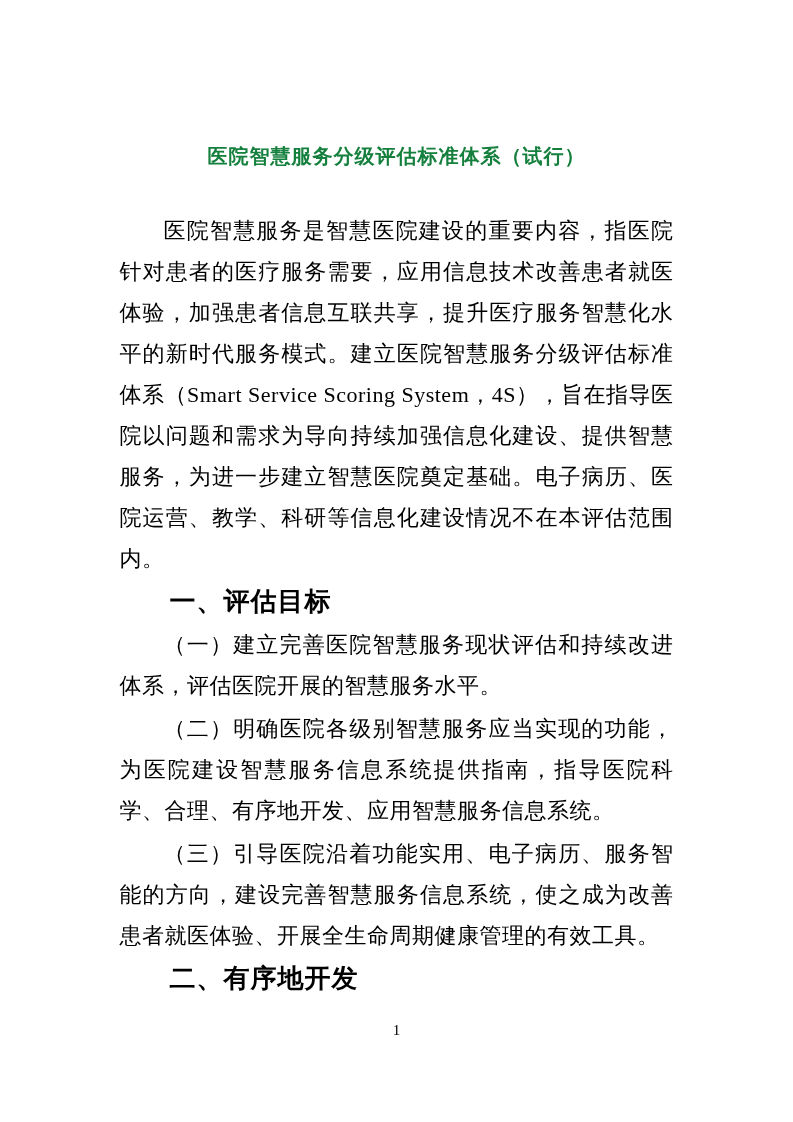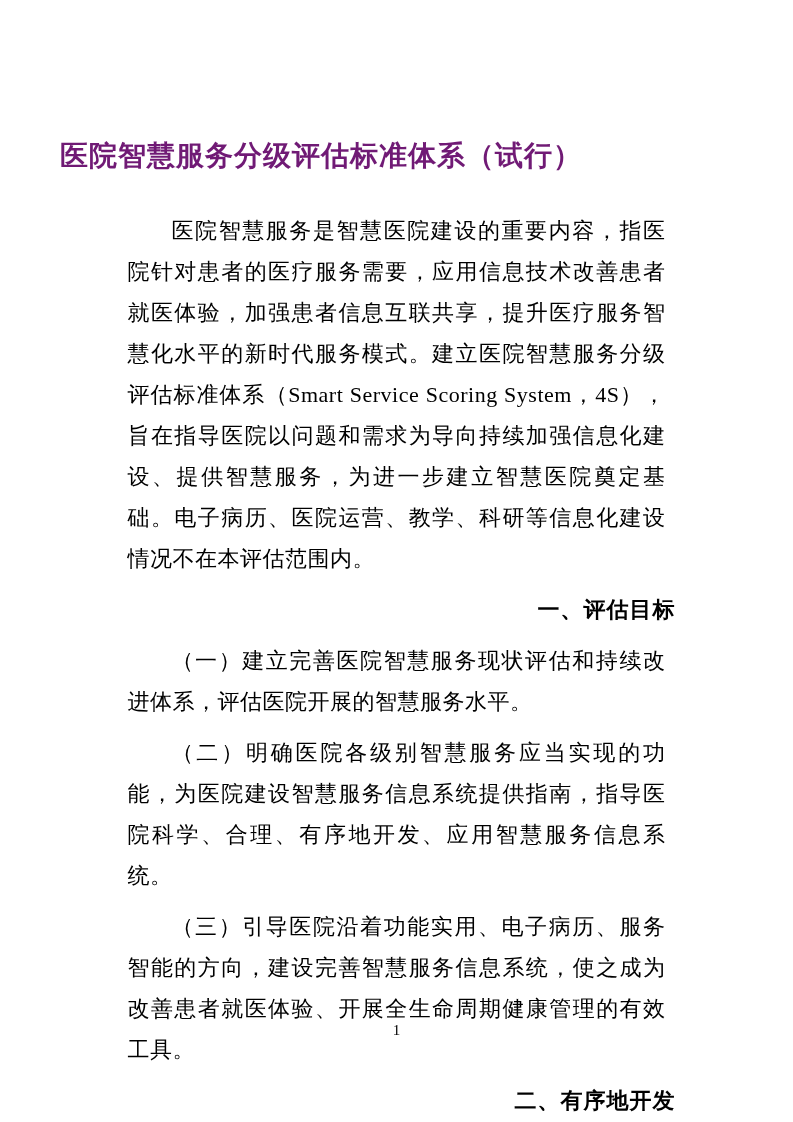--- a/index.html
+++ b/index.html
@@ -12,50 +12,50 @@
     width: 793px;
     height: 1122px;
     background: #ffffff;
     color: #000000;
     overflow: hidden;
   }
   .doc-title {
     margin: 132px 60px 0;
     font-family: "Liberation Serif", "DejaVu Serif", serif;
     font-weight: 700;
-    font-size: 28px;
+    font-size: 20px;
     line-height: 48px;
     letter-spacing: 1px;
-    text-align: left;
-    color: #701a75;
+    text-align: center;
+    color: #15803d;
   }
   .doc-body {
     width: 558px;
     margin: 30px auto 0;
     font-family: "Liberation Serif", "DejaVu Serif", serif;
     font-size: 22px;
     line-height: 41px;
     text-align: justify;
     color: #000000;
   }
   .doc-body p.para {
-    margin: 10px;
+    margin: 2px;
     text-indent: 2em;
     letter-spacing: 0.5px;
     word-break: break-word;
   }
   .doc-body h2.section-heading {
     margin: 0;
     text-indent: 2em;
     font-family: "Liberation Sans", "DejaVu Sans", sans-serif;
     font-weight: 700;
-    font-size: 22px;
+    font-size: 26px;
     line-height: 41px;
     letter-spacing: 1px;
-    text-align: right;
+    text-align: left;
   }
   .page-number {
     position: absolute;
     left: 0;
     right: 0;
     top: 1020px;
     text-align: center;
     font-family: "Liberation Serif", "DejaVu Serif", serif;
     font-size: 15px;
     line-height: 20px;

